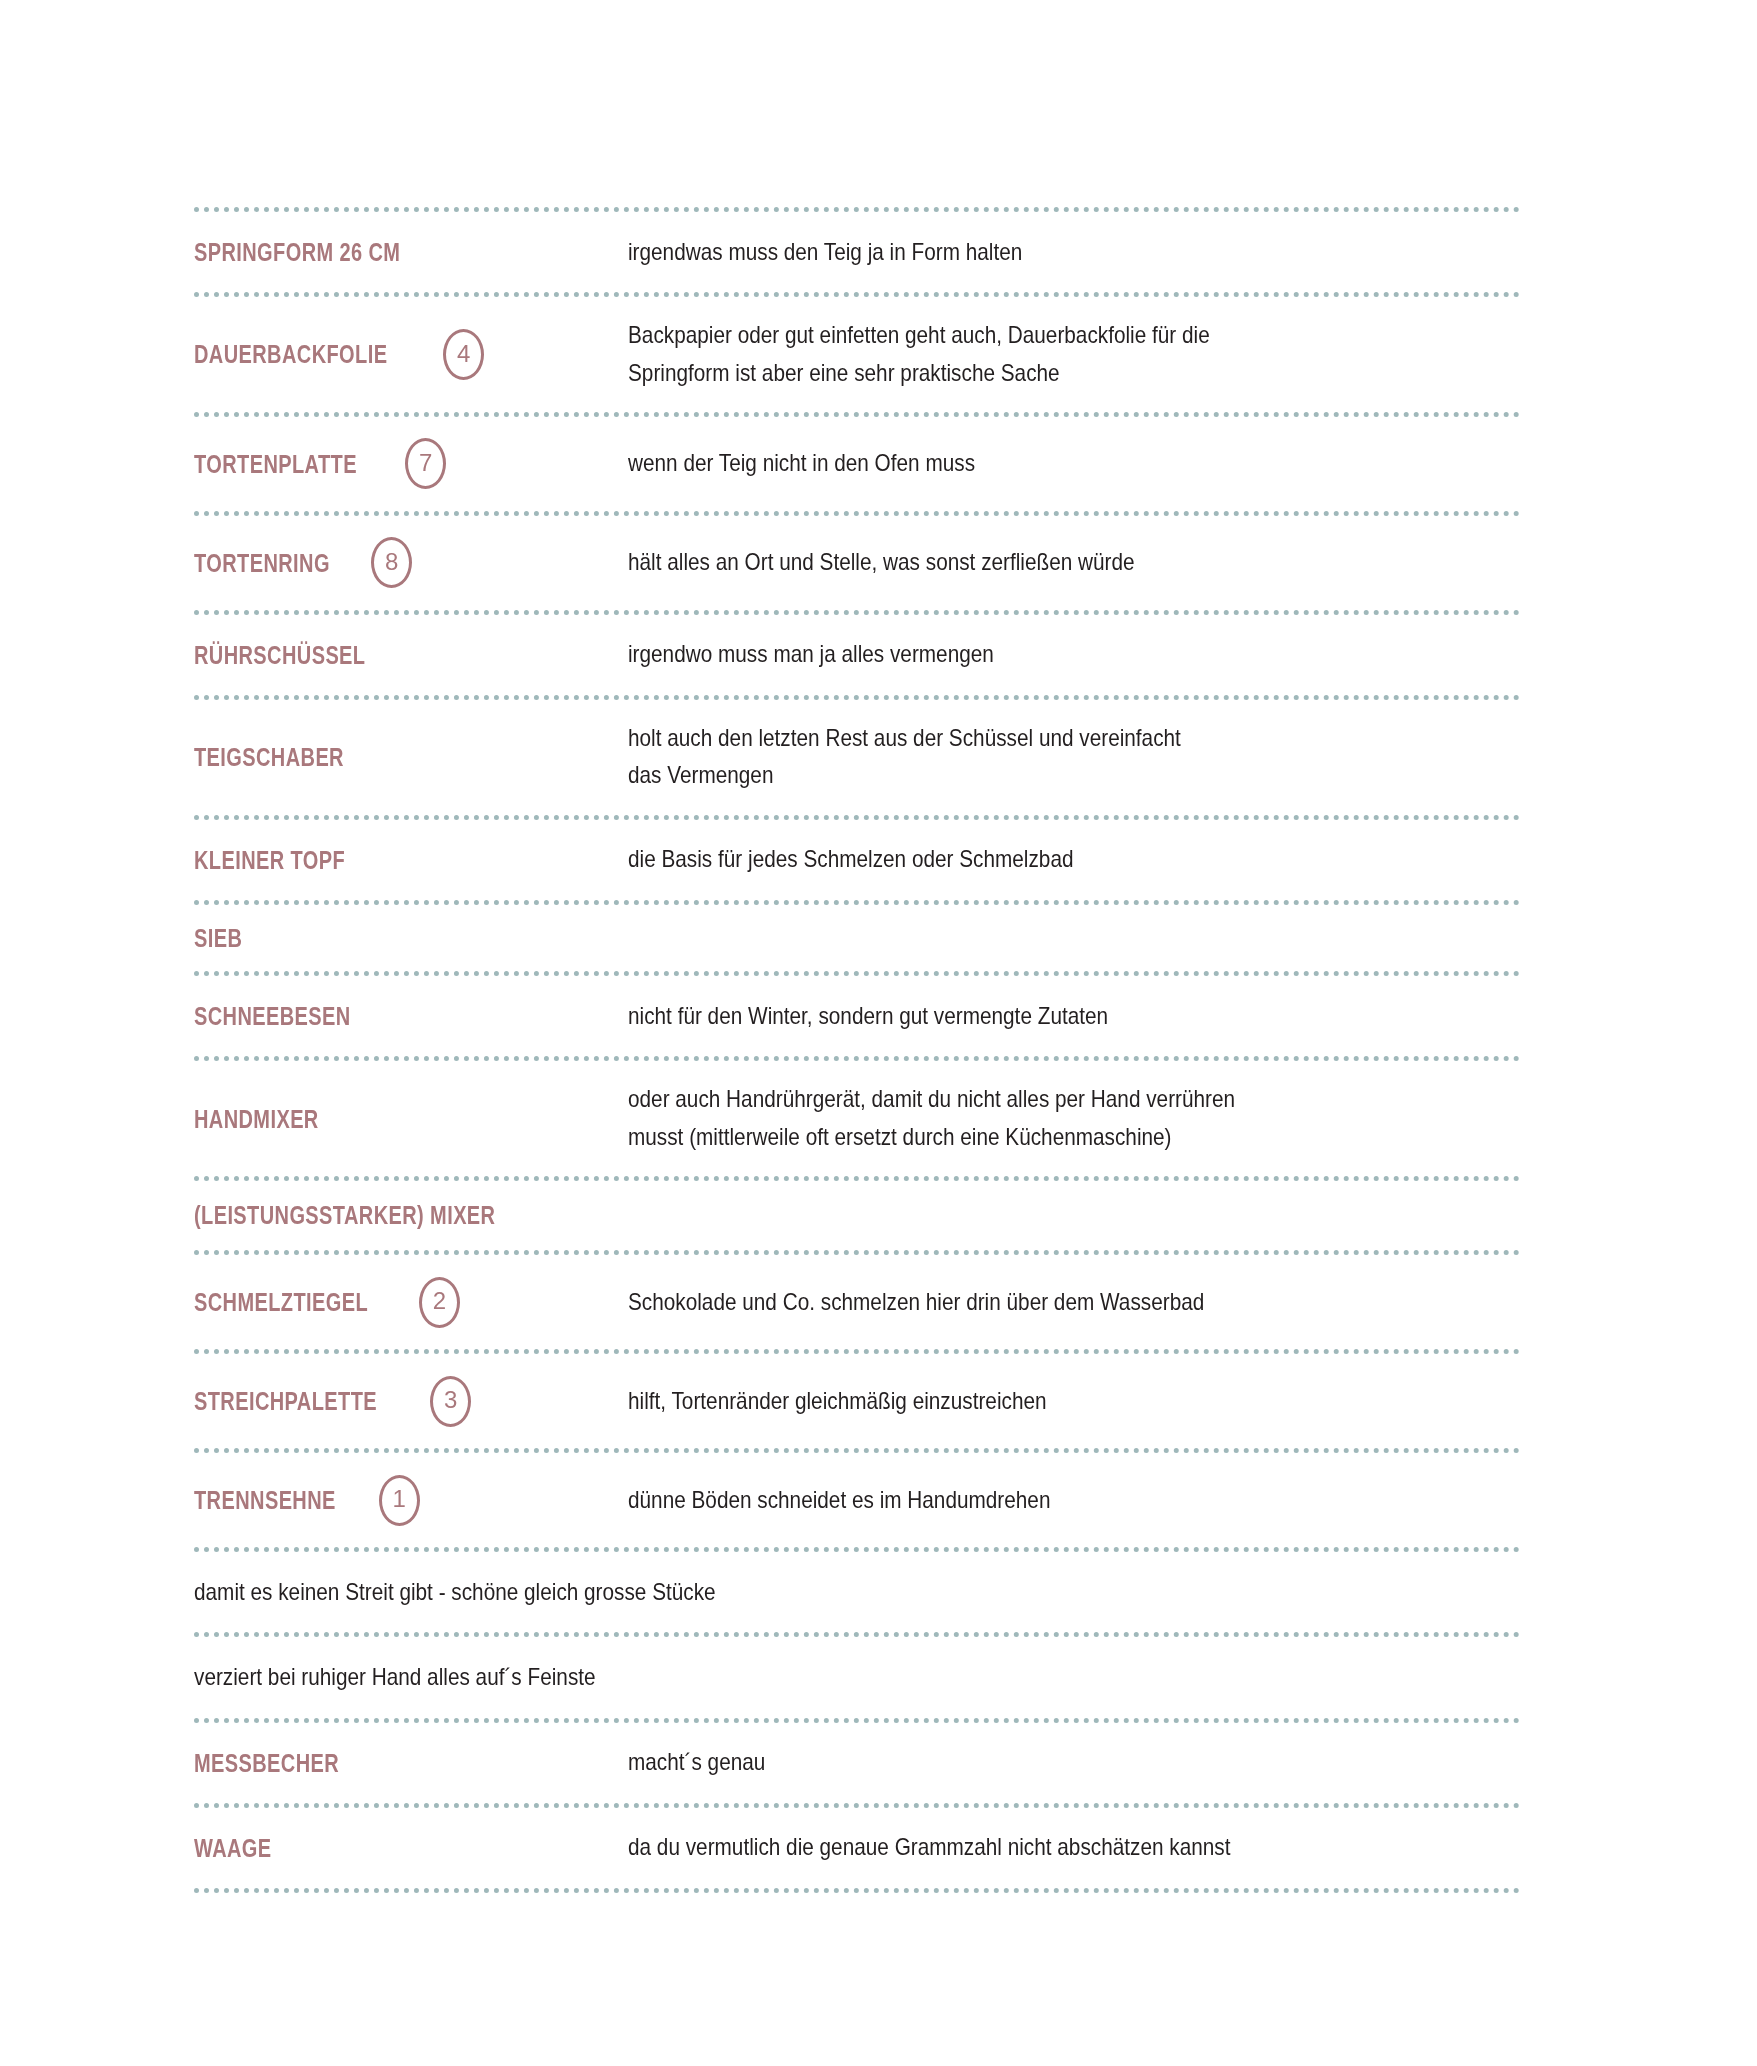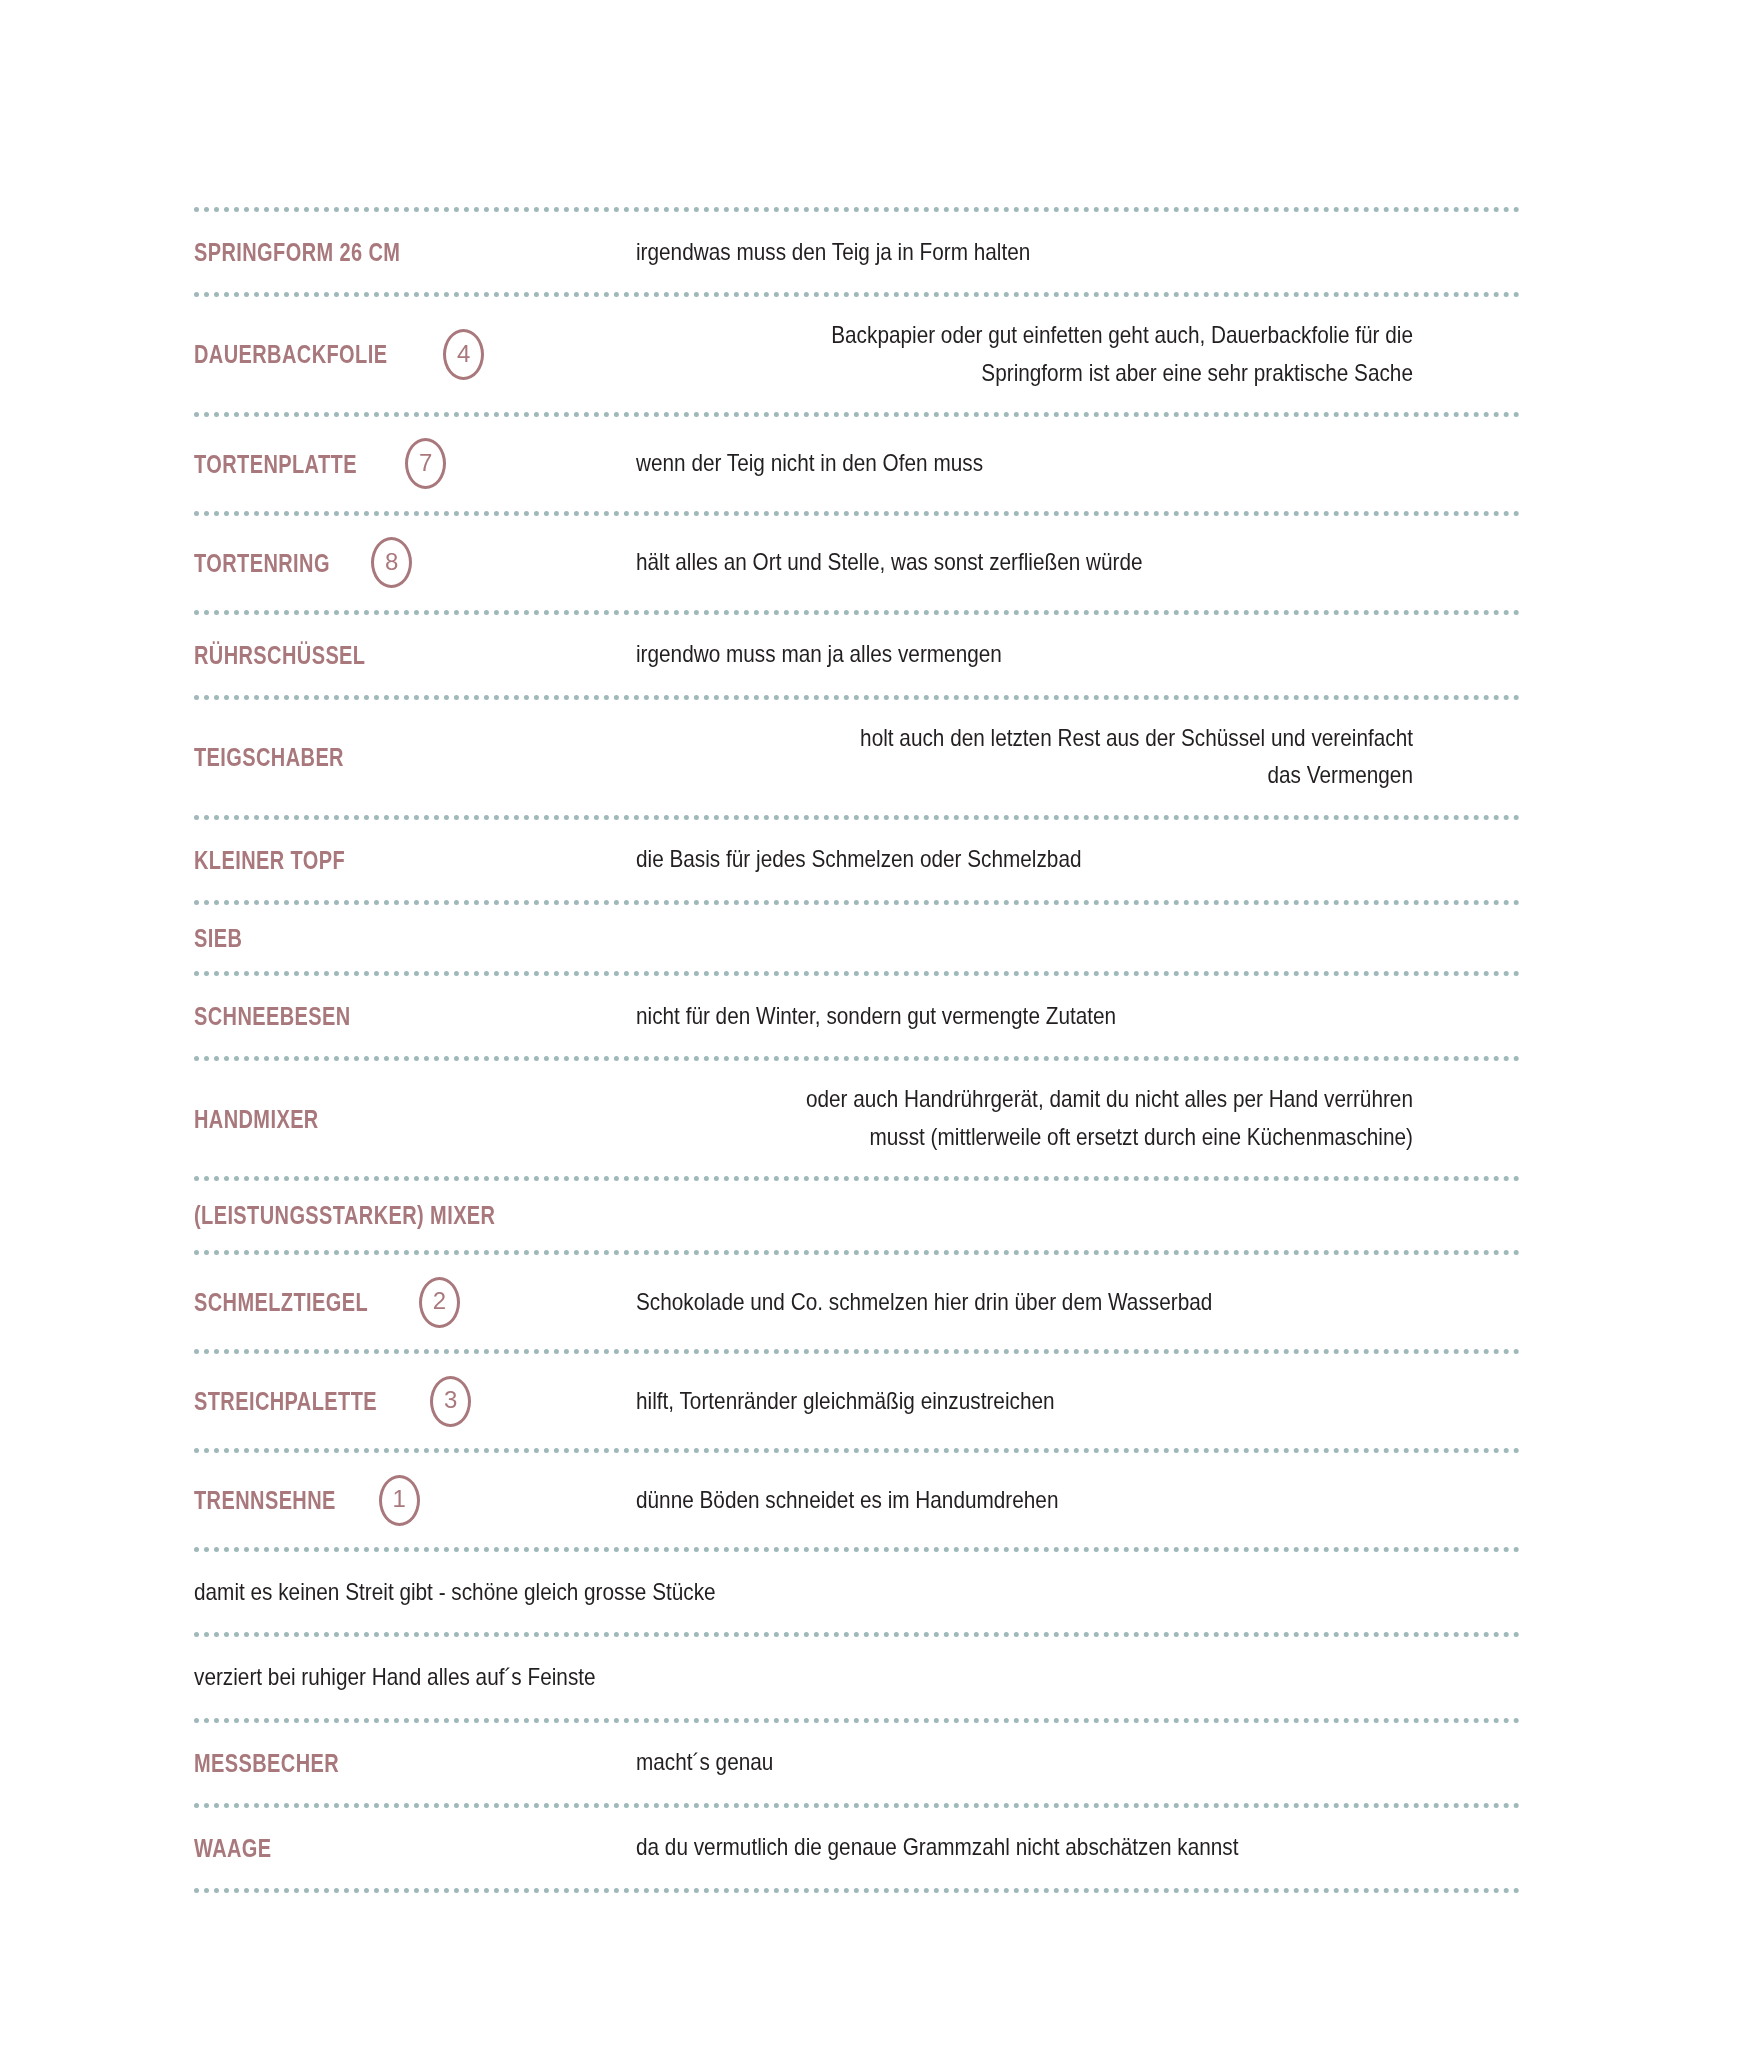--- a/index.html
+++ b/index.html
@@ -91,22 +91,22 @@
     font-size: 23.6px;
     line-height: 1.58;
     font-weight: 400;
     transform: scaleX(0.88);
     transform-origin: left center;
     display: block;
     white-space: pre-line;
   }
 
   
-  .row.h1 { padding: 21.5px 0 21.5px 0; gap: 8px; }   
-  .row.h2 { padding: 20px 0 20px 0; text-align: right; }
+  .row.h1 { padding: 21.5px 0 21.5px 0; }   
+  .row.h2 { padding: 20px 0 20px 0; }
 </style>
 </head>
 <body>
 
 <div class="page">
 
   <div class="content">
     <hr class="rule">
     <div id="rows-container">
         <div class="row h1">

